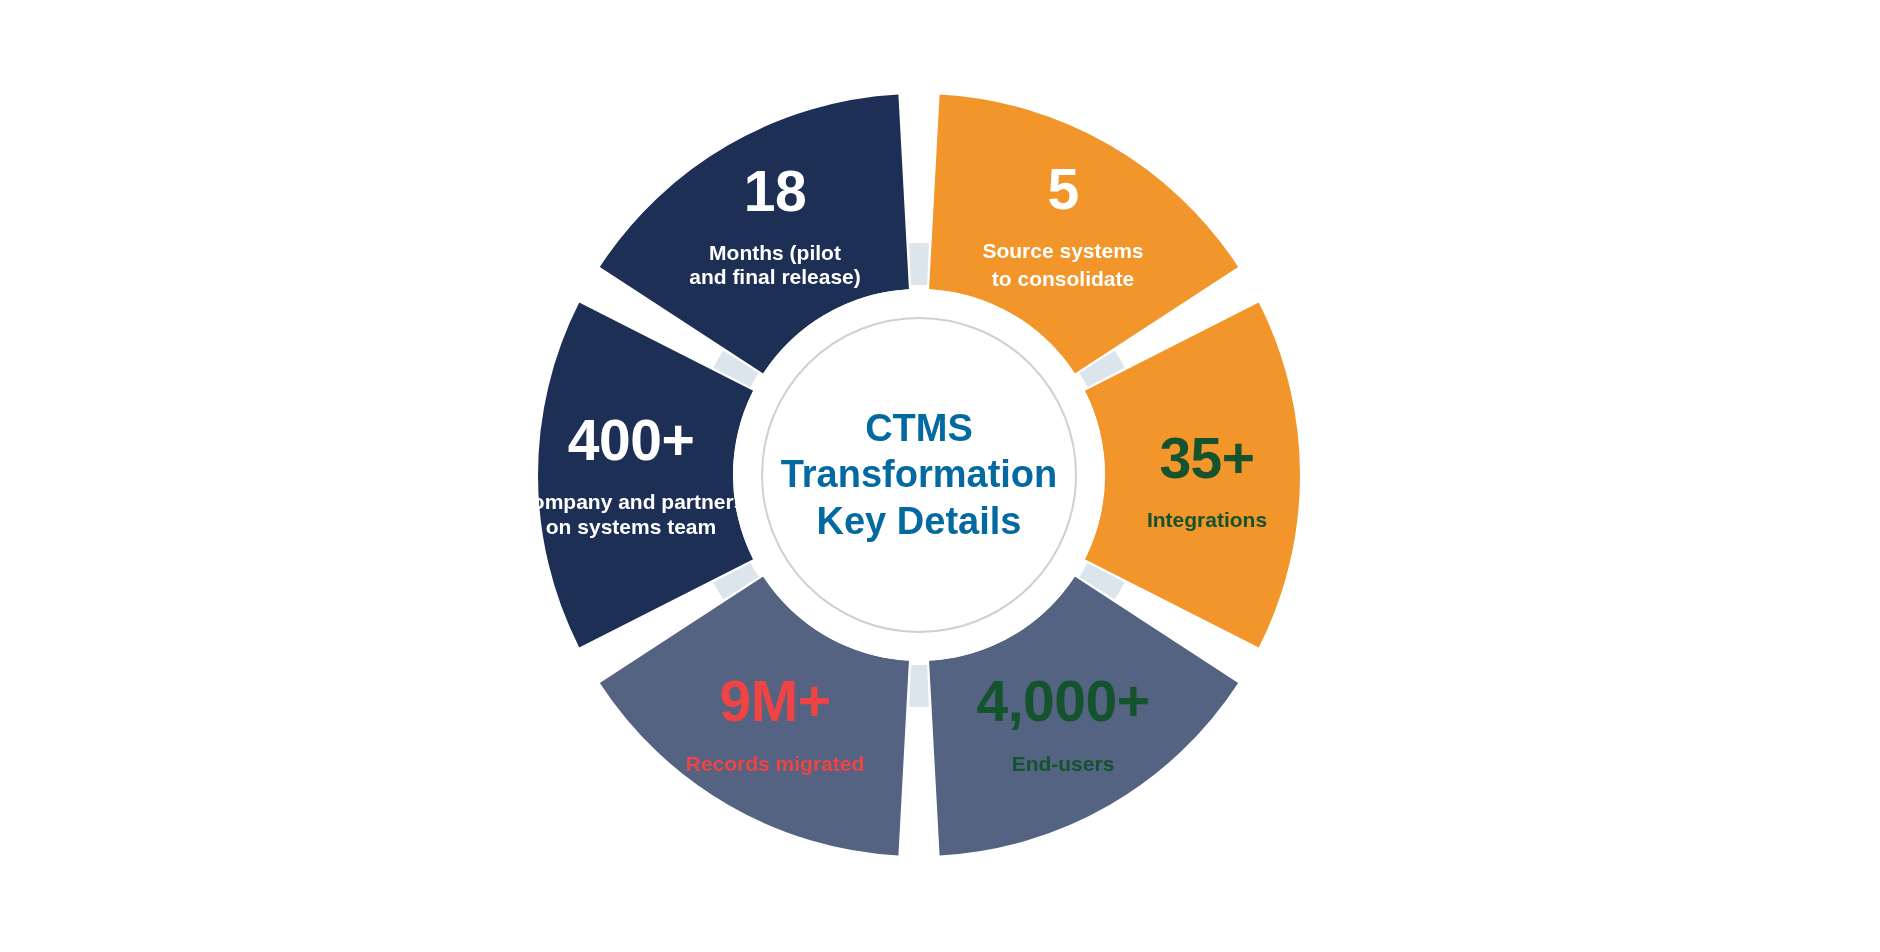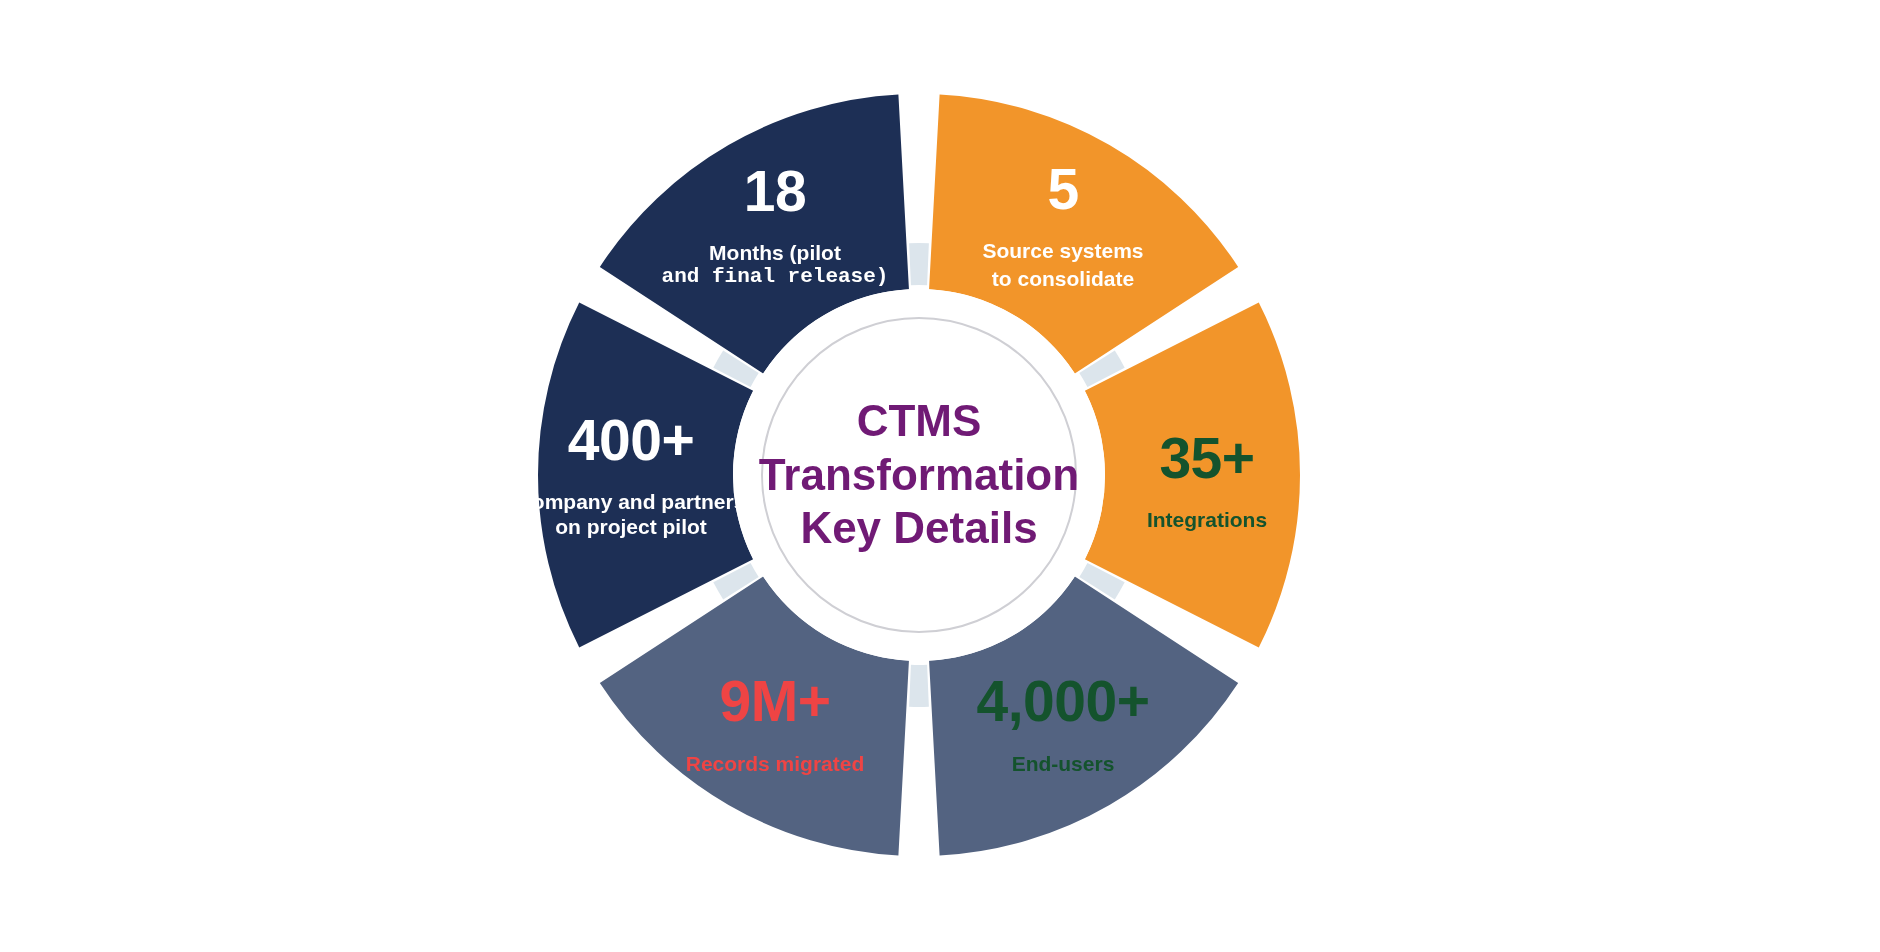--- a/index.html
+++ b/index.html
@@ -7,21 +7,21 @@
        font-family:"Liberation Sans","DejaVu Sans",sans-serif;}
   #stage{position:relative;width:1880px;height:952px;background:#ffffff;}
   svg#donut{position:absolute;left:0;top:0;width:1880px;height:952px;display:block;}
   .seg-label{position:absolute;text-align:center;color:#ffffff;
              transform:translate(-50%,-50%);pointer-events:none;}
   .seg-value{font-size:57px;font-weight:700;line-height:1.02;letter-spacing:-0.5px;
              white-space:nowrap;}
   .seg-desc{font-size:21px;font-weight:700;line-height:1.18;margin-top:21px;}
   .center-label{position:absolute;left:919px;top:475px;width:330px;
                 transform:translate(-50%,-50%);text-align:center;
-                color:#701a75;font-size:44px;font-weight:700;line-height:1.22;
+                color:#0369a1;font-size:38px;font-weight:700;line-height:1.22;
                 pointer-events:none;}
 </style>
 </head>
 <body>
 
 <div id="stage">
 
   <svg id="donut" viewBox="0 0 1880 952">
     <g id="segments">
         <path d="M 939.6040277471994 94.55752860571334 A 381 381 0 0 1 1238.1708310323872 266.93515285350253 L 1074.8156812914017 373.4250352513162 A 186 186 0 0 0 929.0586592151682 289.2721793193246 Z" fill="#F2952A"></path>
@@ -59,26 +59,26 @@
         <div class="seg-value">4,000+</div>
         <div class="seg-desc">End-users</div>
       </div>
       <div class="seg-label" style="left: 775px; top: 724.415px; color: #ef4444;">
         <div class="seg-value">9M+</div>
         <div class="seg-desc">Records migrated</div>
       </div>
       <div class="seg-label" style="left: 631px; top: 475px; color: rgb(255, 255, 255);">
         <div class="seg-value">400+</div>
         <div class="seg-desc">Company and partners</div>
-        <div class="seg-desc" style="margin-top: 0px;">on project pilot</div>
+        <div class="seg-desc" style="margin-top: 0px;">on systems team</div>
       </div>
       <div class="seg-label" style="left: 775px; top: 225.585px; color: rgb(255, 255, 255);">
         <div class="seg-value">18</div>
         <div class="seg-desc">Months (pilot</div>
-        <div class="seg-desc" style="margin-top: 0px; font-family: Liberation Mono, monospace;">and final release)</div>
+        <div class="seg-desc" style="margin-top: 0px;">and final release)</div>
       </div>
     </div>
 
   <div class="center-label">
     <div>CTMS</div>
     <div>Transformation</div>
     <div>Key Details</div>
   </div>
 
 </div>

